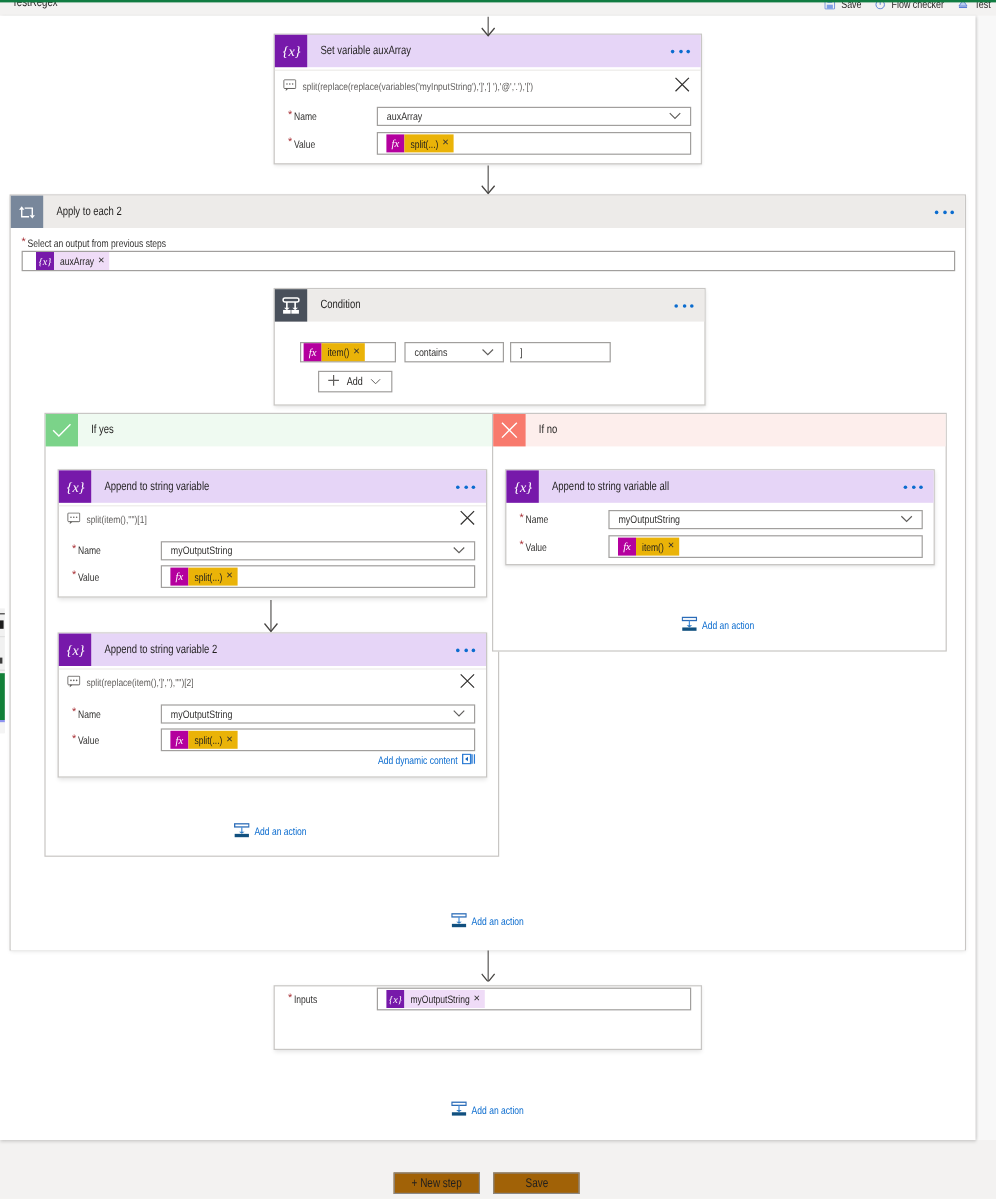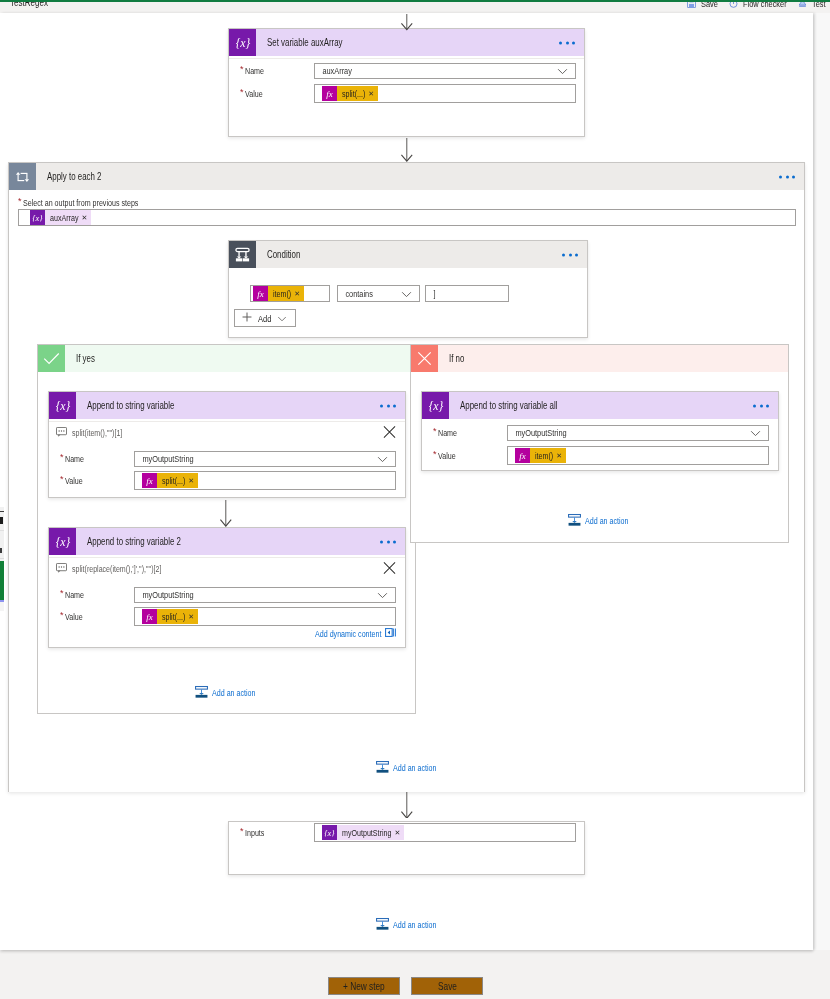--- a/index.html
+++ b/index.html
@@ -169,20 +169,33 @@
         </div>
         <div class="card-title">Set variable auxArray</div>
         <div class="ellipsis">
             <i></i>
             <i></i>
             <i></i>
           </div>
       </div>
       <div class="card-body">
         <div class="sep"></div>
+        <div class="subline">
+          <span><svg width="11" height="10" viewBox="0 0 12 11">
+                <rect x=".5" y=".5" width="11" height="8" rx=".8" fill="none" stroke="#605e5c" stroke-width=".9"></rect>
+                <path d="M2.6 8.5 2.2 10.8 4.8 8.5z" fill="#605e5c"></path>
+                <circle cx="3.4" cy="4.4" r=".72" fill="#605e5c"></circle>
+                <circle cx="6" cy="4.4" r=".72" fill="#605e5c"></circle>
+                <circle cx="8.6" cy="4.4" r=".72" fill="#605e5c"></circle>
+              </svg></span>
+          <span class="stxt">split(replace(replace(variables('myInputString'),']','] '),'@','.'),'[')</span>
+          <span class="closeX"><svg width="13" height="13" viewBox="0 0 14 14">
+                <path d="M1 1 13 13M13 1 1 13" stroke="#323130" stroke-width="1.1" fill="none"></path>
+              </svg></span>
+        </div>
         <div class="row" style="margin-top:4px">
           <div class="lbl"><span class="req">*</span><span class="nx" style="margin-right: -5.04328px;">Name</span></div>
           <div class="fld" style="width:262px">
             <span class="val">auxArray</span>
             <span class="chev"><svg width="11" height="7" viewBox="0 0 12 8">
                   <path d="M1 1.4 6 6.4 11 1.4" stroke="#605e5c" stroke-width="1.1" fill="none"></path>
                 </svg></span>
           </div>
         </div>
         <div class="row" style="margin-top:5px;height:19px">
@@ -282,21 +295,21 @@
             </div>
             <div class="fld" style="position:absolute;left:108px;top:17px;width:83px;height:17px">
               <span class="val">contains</span>
               <span class="chev"><svg width="11" height="7" viewBox="0 0 12 8">
                     <path d="M1 1.4 6 6.4 11 1.4" stroke="#605e5c" stroke-width="1.1" fill="none"></path>
                   </svg></span>
             </div>
             <div class="fld" style="position:absolute;left:196px;top:17px;width:84px;height:17px">
               <span class="val">]</span>
             </div>
-            <div class="addbtn" style="position:absolute;left:5px;top:41px;height:18px;width:62px">
+            <div class="addbtn" style="position:absolute;left:36px;top:41px;height:18px;width:62px">
               <span><svg width="10" height="10" viewBox="0 0 11 11">
                     <path d="M5.5 .6v9.8M.6 5.5h9.8" stroke="#605e5c" stroke-width="1.1"></path>
                   </svg></span>
               <span class="nx" style="font-size: 9.5px; margin-right: -3.55031px;">Add</span>
               <span style="margin-left:auto"><svg width="10" height="6" viewBox="0 0 12 8">
                     <path d="M1 1.4 6 6.4 11 1.4" stroke="#605e5c" stroke-width="1.1" fill="none"></path>
                   </svg></span>
             </div>
           </div>
         </div>

